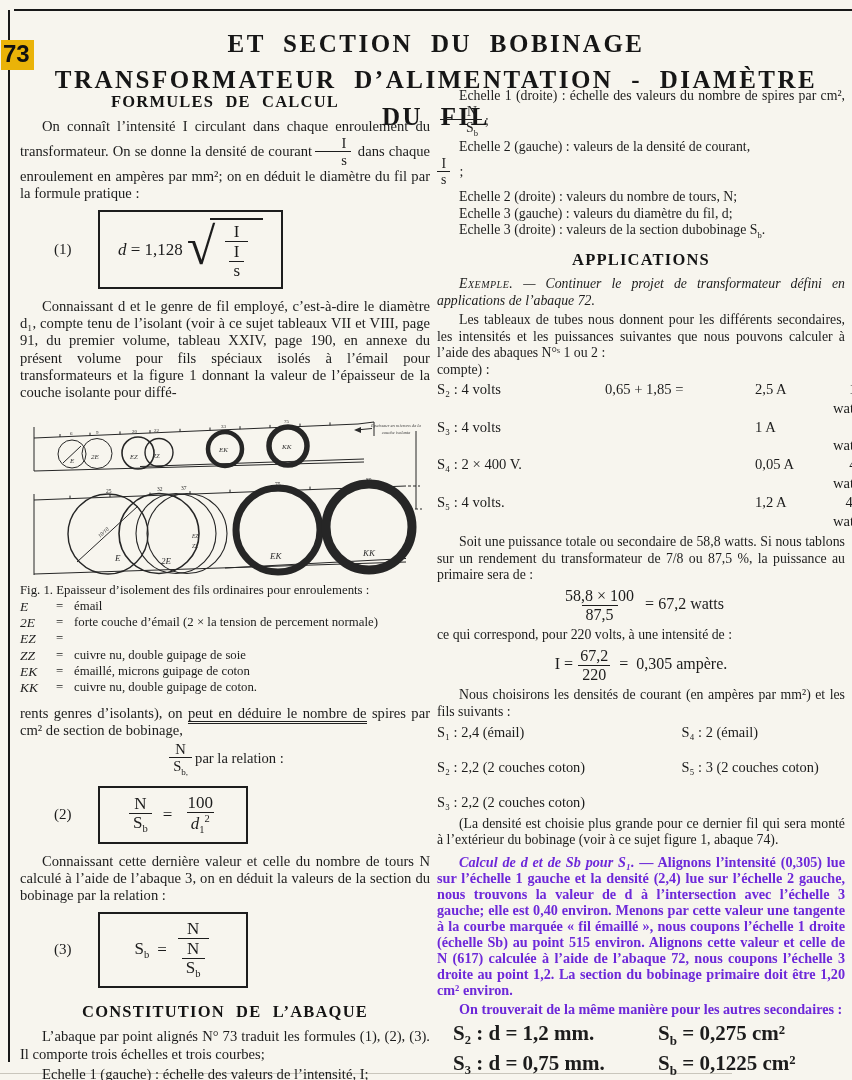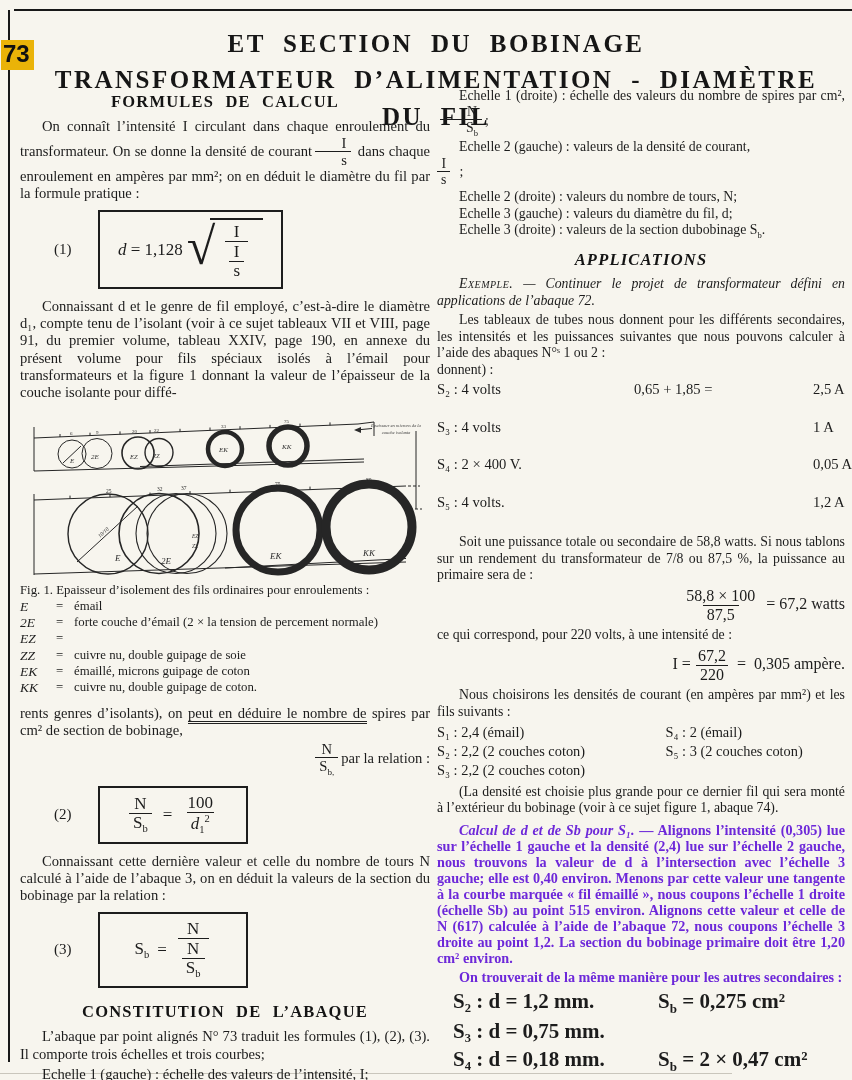--- a/index.html
+++ b/index.html
@@ -24,33 +24,33 @@
   .fr .n{display:block;padding:0 4px;line-height:1.05;}
   .fr .d{display:block;padding:0 4px;border-top:1.4px solid #1c1c1c;line-height:1.1;}
   
   .frow{display:flex;align-items:center;margin:8px 0 9px;}
   .fno{width:78px;padding-left:34px;font-size:15px;box-sizing:border-box;}
   .fbox{border:2.5px solid #1d1d1d;padding:6px 18px;display:flex;align-items:center;
         justify-content:center;font-size:17px;min-width:150px;box-sizing:border-box;}
   .sqrt{display:inline-flex;align-items:flex-start;margin-left:4px;}
   .sqrt .sign{font-size:52px;line-height:0.95;font-weight:400;transform:translateY(4px);}
   .sqrt .body{border-top:2px solid #1d1d1d;padding:3px 12px 0;margin-left:-5px;}
-  .centerline{text-align:right;margin:2px 0;}
+  .centerline{text-align:center;margin:2px 0;}
   
   .fig{margin:6px 0 4px;}
   .fig svg{display:block;}
   .cap{font-size:12.8px;line-height:1.21;margin-top:2px;}
   .cap .caprow{display:grid;grid-template-columns:36px 18px 1fr;}
   .cap i{font-size:13.5px;}
   
   .exlead{font-variant:small-caps;letter-spacing:0.5px;margin-top:38px;}
   .hang{display:flex;align-items:center;gap:6px;margin:1px 0 2px;}
-  .sec-row{display:grid;grid-template-columns:168px 150px 78px 1fr;line-height:1.3;font-size:14.6px;gap:29px;}
+  .sec-row{display:grid;grid-template-columns:168px 150px 78px 1fr;line-height:1.3;font-size:14.6px;}
   .sec-row .w{text-align:right;padding-right:4px;}
-  .dens{display:grid;grid-template-columns:56% 44%;font-size:14.4px;line-height:1.3;}
+  .dens{display:grid;grid-template-columns:56% 44%;font-size:14.4px;line-height:1.3;gap:16px;}
   .bold-par{font-weight:bold;color:#6d28d9;font-size:14.2px;line-height:1.13;text-align:justify;}
   .res-row{display:grid;grid-template-columns:205px 1fr;font-weight:bold;font-size:21px;
            line-height:1.33;padding-left:16px;}
   sub{font-size:0.62em;}
   sup{font-size:0.62em;}
   .dfrac .d .fr{margin:1px 0 0;}
 </style>
 </head>
 <body>
 
@@ -255,26 +255,26 @@
           <span class="n">I</span>
           <span class="d">s</span>
         </span>
         <span>;</span>
       </div>
 
     <p class="p ind" style="margin-bottom:0;">Echelle 2 (droite) : valeurs du nombre de tours, N;</p>
     <p class="p ind" style="margin-bottom:0;">Echelle 3 (gauche) : valeurs du diamètre du fil, d;</p>
     <p class="p ind" style="margin-bottom:0;"><span>Echelle 3 (droite) : valeurs de la section dubobinage </span><span>S</span><sub>b</sub><span>.</span></p>
 
-    <h3 style="margin:9px 0 7px;font-style:italic;">APPLICATIONS</h3>
+    <h3 style="margin:9px 0 7px;">APPLICATIONS</h3>
 
     <p class="p ind" style="font-style:italic;"><span class="exlead">Exemple.</span><span> — Continuer le projet de transformateur défini en applications de l’abaque 72.</span></p>
 
     <p class="p ind" style="margin-bottom:0;">Les tableaux de tubes nous donnent pour les différents secondaires, les intensités et les puissances suivantes que nous pouvons calculer à l’aide des abaques N°ˢ 1 ou 2 :</p>
-    <p class="p" style="margin-bottom:1px;">donnent) :</p>
+    <p class="p" style="margin-bottom:1px;">compte) :</p>
 
     <div class="sec-table">
       <div class="sec-row">
           <span>S₂ : 4 volts</span>
           <span>0,65 + 1,85 =</span>
           <span>2,5 A</span>
           <span class="w">10 watts</span>
         </div>
       <div class="sec-row">
           <span>S₃ : 4 volts</span>
@@ -327,20 +327,21 @@
 
     <p class="p ind bold-par" style="margin-top:2px;">On trouverait de la même manière pour les autres secondaires :</p>
 
     <div class="results">
       <div class="res-row">
           <span>S₂ : d = 1,2  mm.</span>
           <span><span>S</span><sub>b</sub><span> = 0,275  cm²</span></span>
         </div>
       <div class="res-row">
           <span>S₃ : d = 0,75 mm.</span>
+          <span><span>S</span><sub>b</sub><span> = 0,1225 cm²</span></span>
         </div>
       <div class="res-row">
           <span>S₄ : d = 0,18 mm.</span>
           <span><span>S</span><sub>b</sub><span> = 2 × 0,47 cm²</span></span>
         </div>
       <div class="res-row">
           <span>S₅ : d = 0,7  mm.</span>
           <span><span>S</span><sub>b</sub><span> = 0,109  cm²</span></span>
         </div>
     </div>

